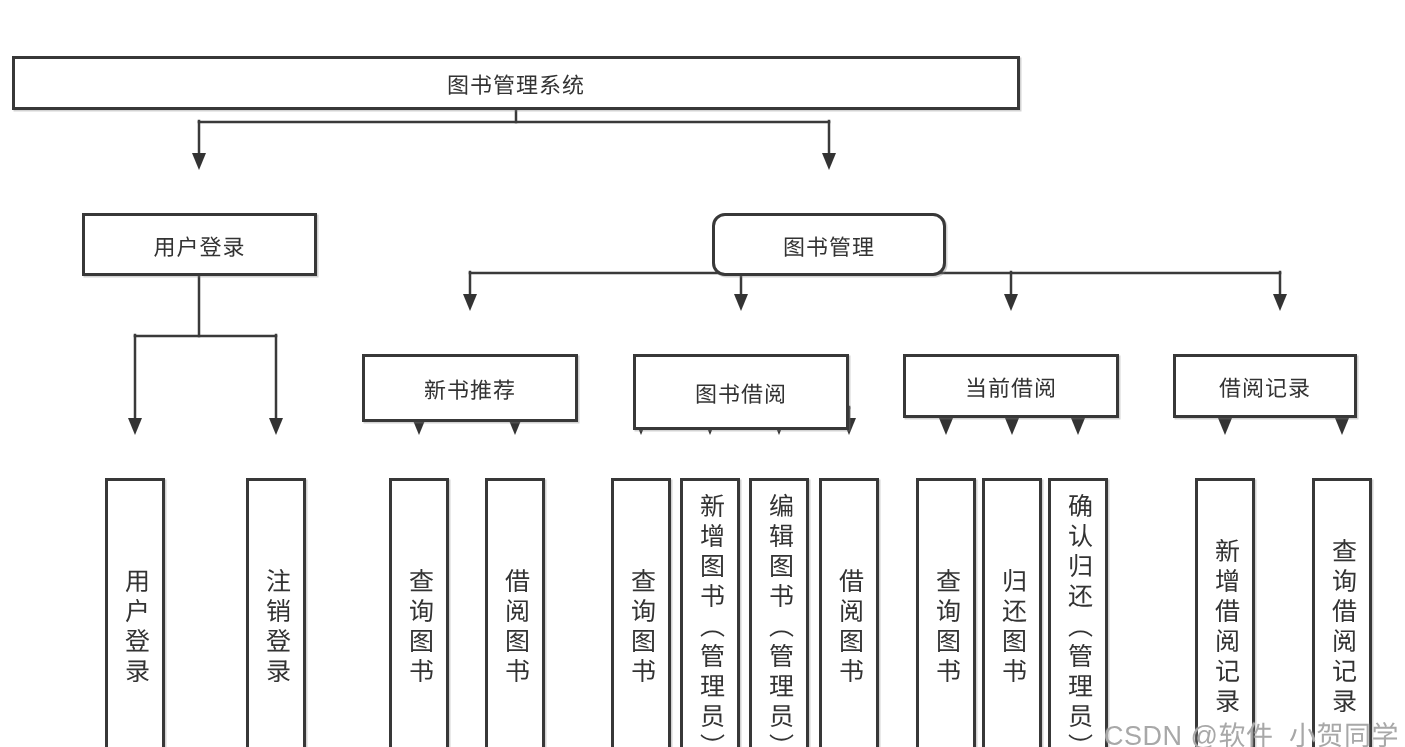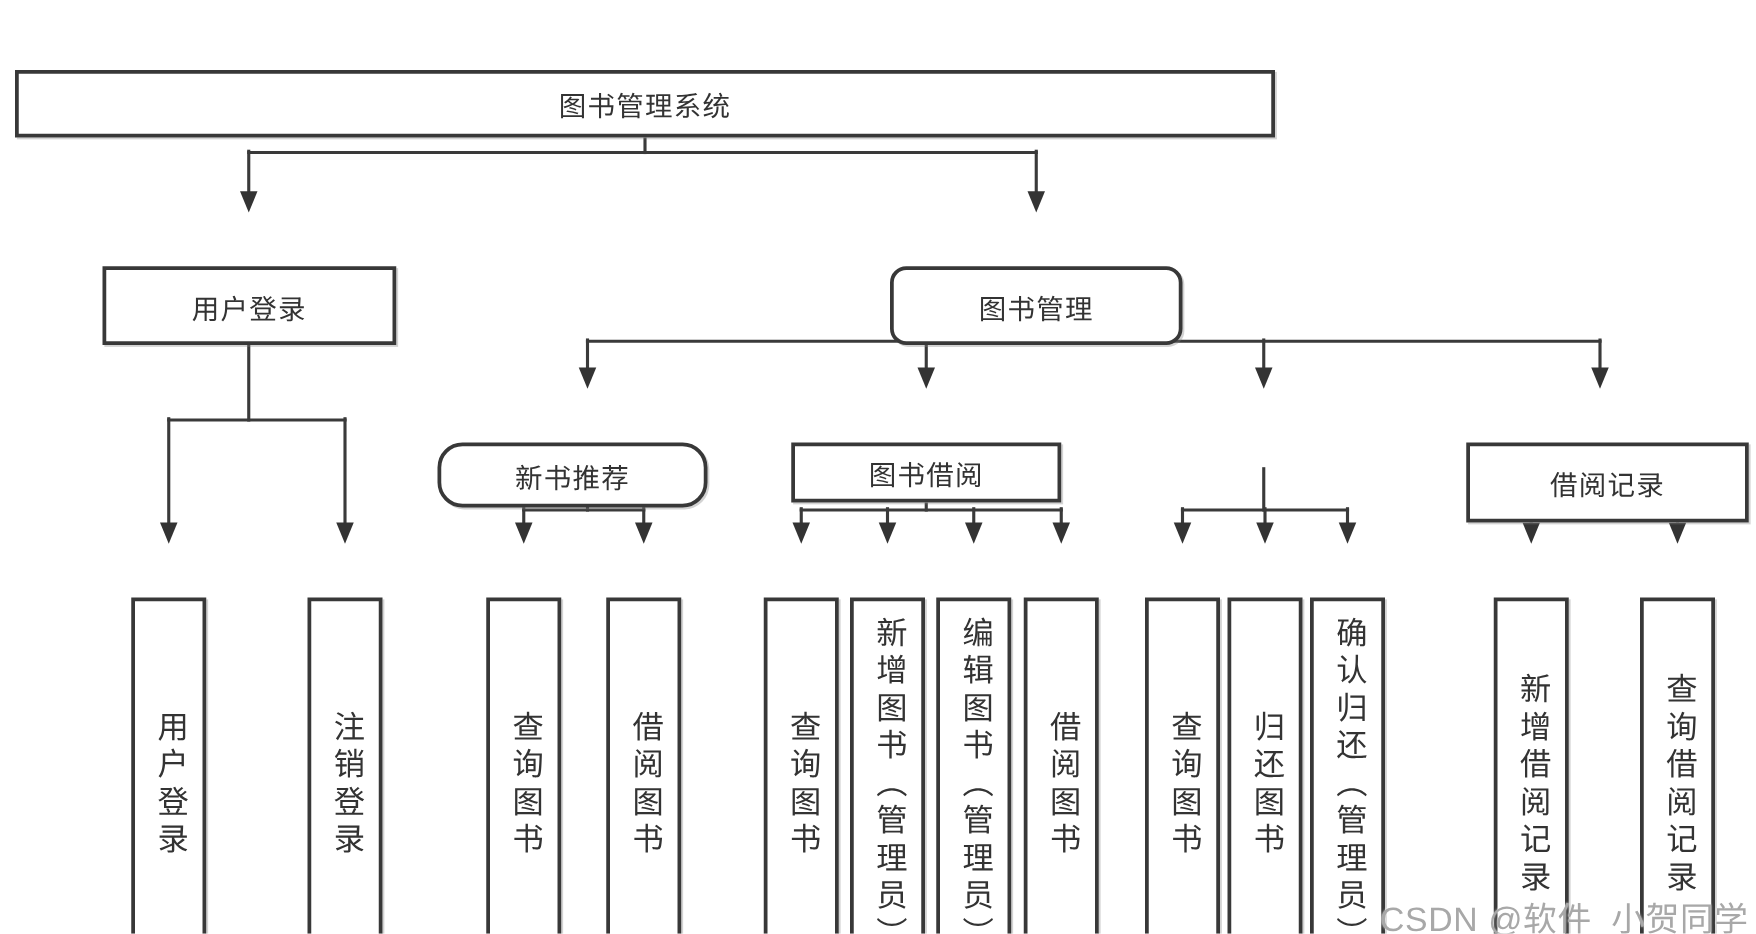--- a/index.html
+++ b/index.html
@@ -137,27 +137,30 @@
     <span>图书管理系统</span>
   </div>
 
   <div class="node hbox" style="left:82px;top:170px;width:235px;height:63px;">
     <span>用户登录</span>
   </div>
   <div class="node hbox" style="left:712px;top:170px;width:234px;height:63px;border-radius:13px;">
     <span>图书管理</span>
   </div>
 
-  <div class="node hbox" style="left:350px;top:311px;width:216px;height:52px;border-radius:20px;">
+  <div class="node hbox" style="left:362px;top:311px;width:216px;height:68px;">
     <span>新书推荐</span>
   </div>
-  <div class="node hbox" style="left:633px;top:311px;width:216px;height:48px;">
+  <div class="node hbox" style="left:633px;top:311px;width:216px;height:76px;">
     <span>图书借阅</span>
   </div>
-  <div class="node hbox" style="left:1173px;top:311px;width:226px;height:64px;">
+  <div class="node hbox" style="left:903px;top:311px;width:216px;height:64px;">
+    <span>当前借阅</span>
+  </div>
+  <div class="node hbox" style="left:1173px;top:311px;width:184px;height:64px;">
     <span>借阅记录</span>
   </div>
 
   <div class="node leaf" style="left:105px;top:435px;width:60px;height:300px;">
     <span class="vtext">用户登录</span>
   </div>
   <div class="node leaf" style="left:246px;top:435px;width:60px;height:300px;">
     <span class="vtext">注销登录</span>
   </div>
 

